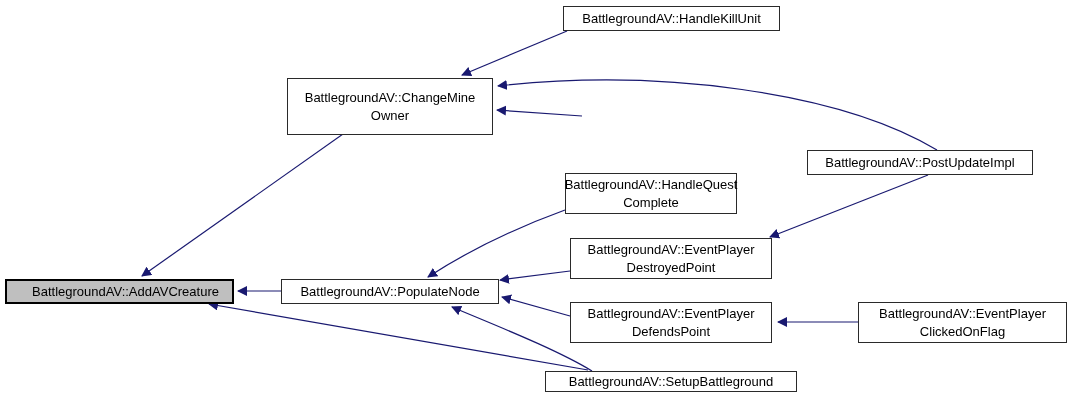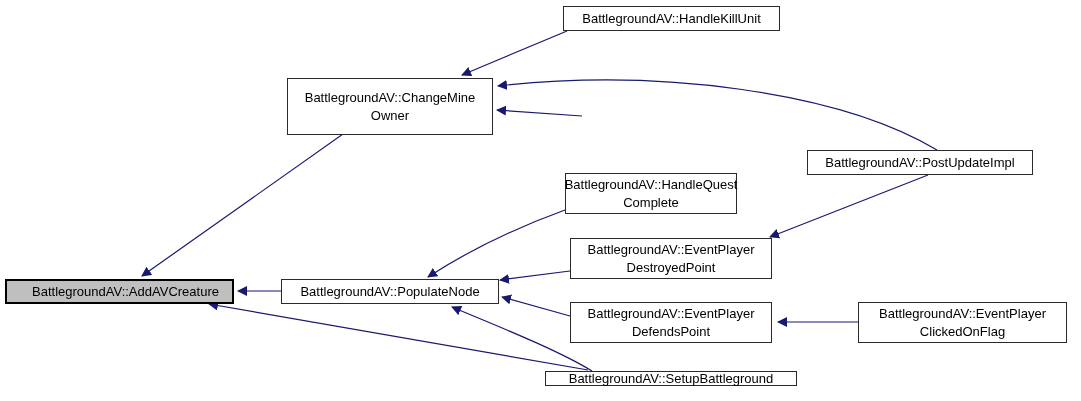--- a/index.html
+++ b/index.html
@@ -87,15 +87,15 @@
   <div class="node highlighted" style="left:5px; top:279px; width:229px; height:25px;">BattlegroundAV::AddAVCreature</div>
 
   <div class="node" style="left:281px; top:279px; width:218px; height:25px;">BattlegroundAV::PopulateNode</div>
 
   <div class="node" style="left:570px; top:302px; width:202px; height:41px;">BattlegroundAV::EventPlayer
 DefendsPoint</div>
 
   <div class="node" style="left:858px; top:302px; width:209px; height:41px;">BattlegroundAV::EventPlayer
 ClickedOnFlag</div>
 
-  <div class="node" style="left:545px; top:371px; width:252px; height:15px;">BattlegroundAV::SetupBattleground</div>
+  <div class="node" style="left:545px; top:371px; width:252px; height:21px;">BattlegroundAV::SetupBattleground</div>
 
 </div>
 
 </body></html>

